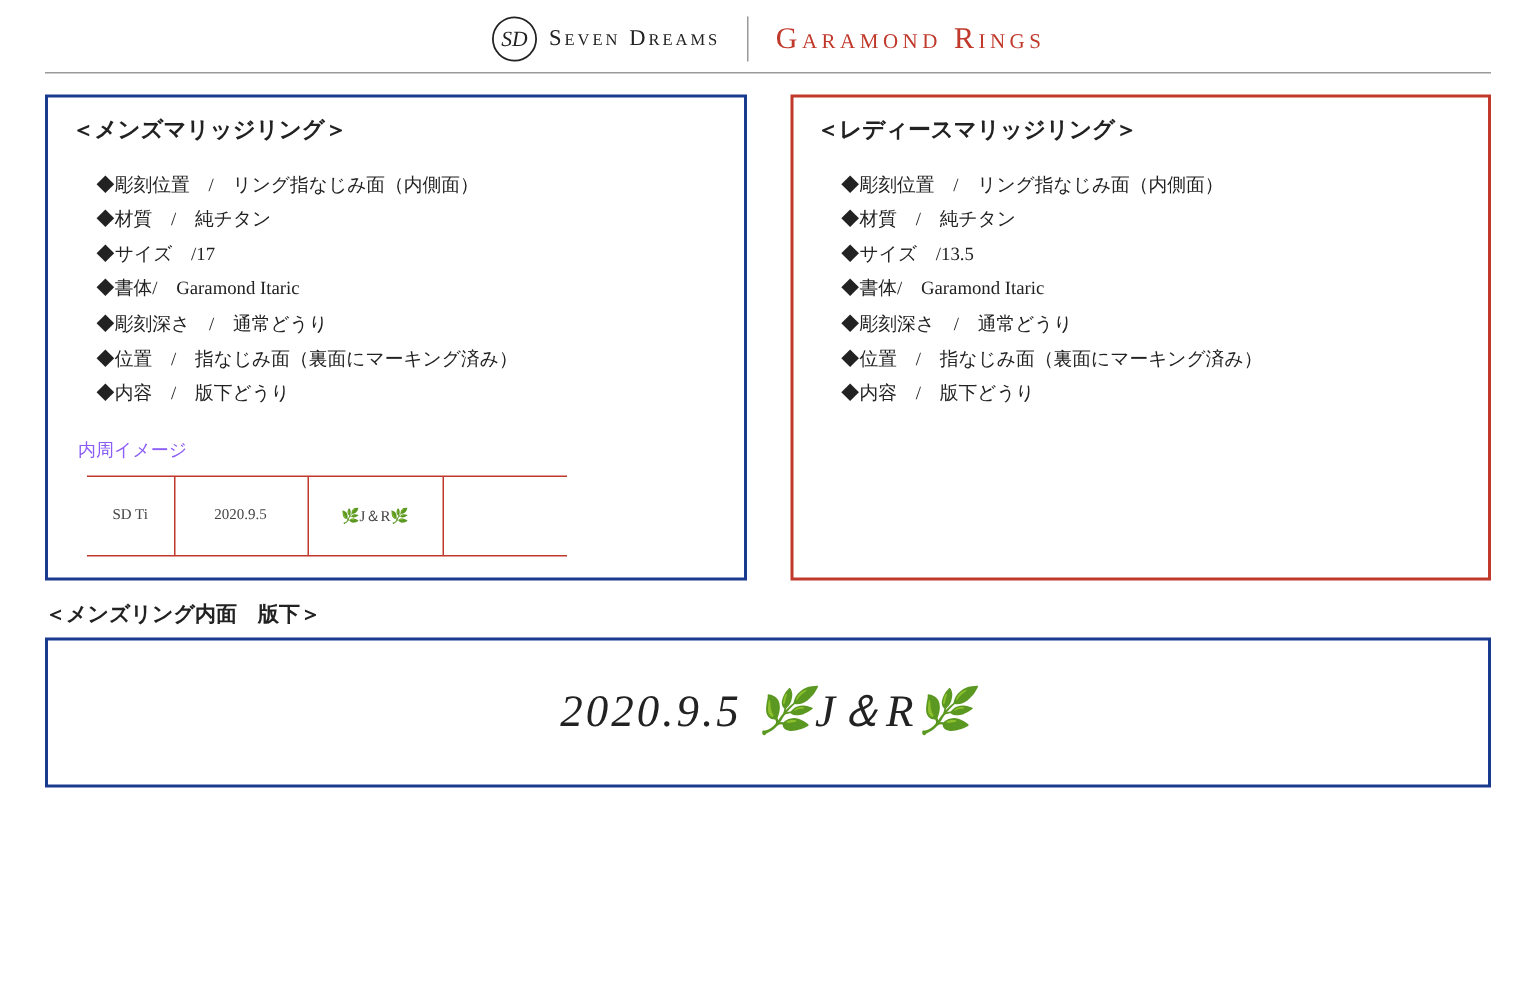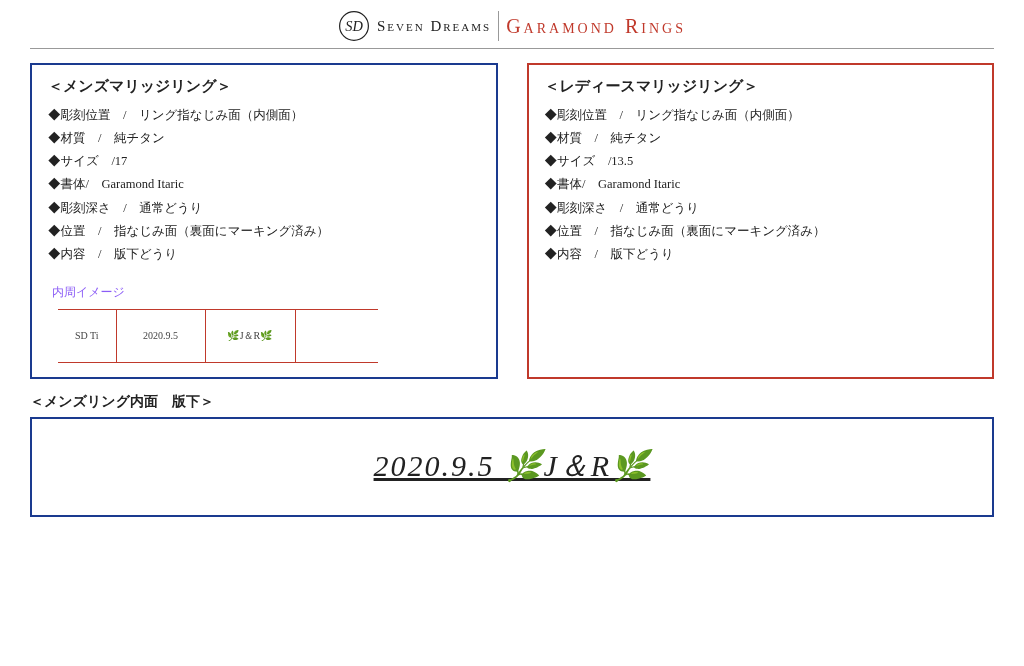--- a/index.html
+++ b/index.html
@@ -11,21 +11,21 @@
       color: #222;
       font-size: 13px;
     }
 
     
     .header {
       display: flex;
       align-items: center;
       justify-content: center;
       padding: 10px 40px 6px 40px;
-      gap: 3px;
+      gap: 14px;
     }
     .header-logo {
       display: flex;
       align-items: center;
       gap: 7px;
     }
     .logo-svg {
       width: 32px;
       height: 32px;
     }
@@ -80,21 +80,21 @@
     .spec-title {
       font-size: 15px;
       font-weight: 700;
       margin-bottom: 8px;
       color: #222;
     }
 
     .spec-list {
       list-style: none;
       padding: 0;
-      margin: 0;
+      margin: 16px;
       line-height: 1.85;
     }
     .spec-list li {
       font-size: 12.5px;
       color: #222;
     }
 
     
     .inner-preview {
       margin-top: 18px;
@@ -156,21 +156,20 @@
     }
     .bottom-box.ladies {
       border-color: #c0392b;
     }
     .engraving-text {
       font-family: 'Garamond', 'Times New Roman', serif;
       font-style: italic;
       font-size: 30px;
       color: #222;
       letter-spacing: 2px;
-      text-decoration: underline;
     }
     .ladies-note {
       font-size: 13px;
       color: #222;
     }
   </style>
 </head>
 <body>
 
 <div class="header">

